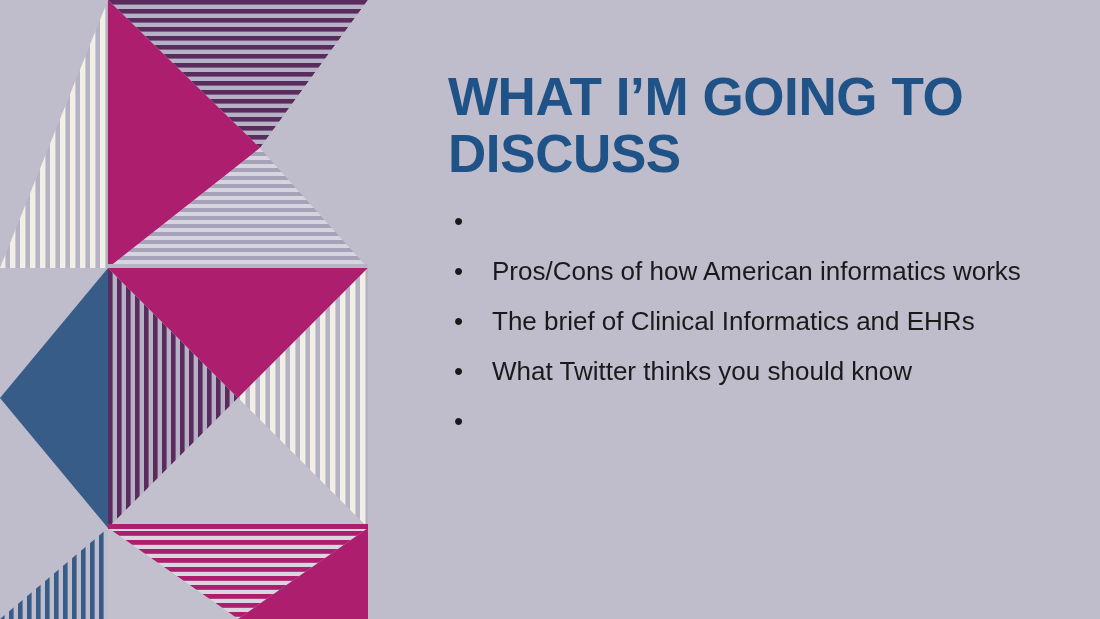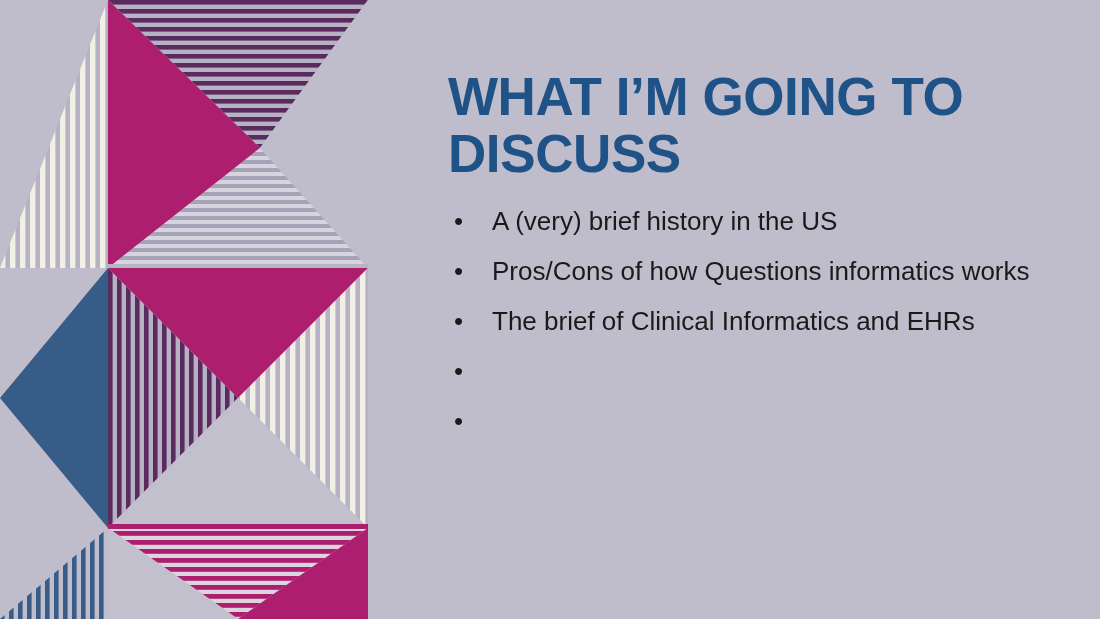--- a/index.html
+++ b/index.html
@@ -155,35 +155,35 @@
       <rect x="108" y="524" width="260" height="5" fill="#ae1e6e"></rect>
     </svg>
   </div>
 
   <h1 id="title">WHAT I’M GOING TO DISCUSS</h1>
 
   <div id="bullets">
 
     <div class="bullet-row">
       <span class="bullet-dot">•</span>
-      <span class="bullet-text">A (very) brief history in the US</span>
     </div>
 
     <div class="bullet-row">
       <span class="bullet-dot">•</span>
-      <span class="bullet-text">Pros/Cons of how Questions informatics works</span>
+      <span class="bullet-text">Pros/Cons of how American informatics works</span>
     </div>
 
     <div class="bullet-row">
       <span class="bullet-dot">•</span>
       <span class="bullet-text">The brief of Clinical Informatics and EHRs</span>
     </div>
 
     <div class="bullet-row">
       <span class="bullet-dot">•</span>
+      <span class="bullet-text">What Twitter thinks you should know</span>
     </div>
 
     <div class="bullet-row">
       <span class="bullet-dot">•</span>
     </div>
 
   </div>
 
 </div>
 

